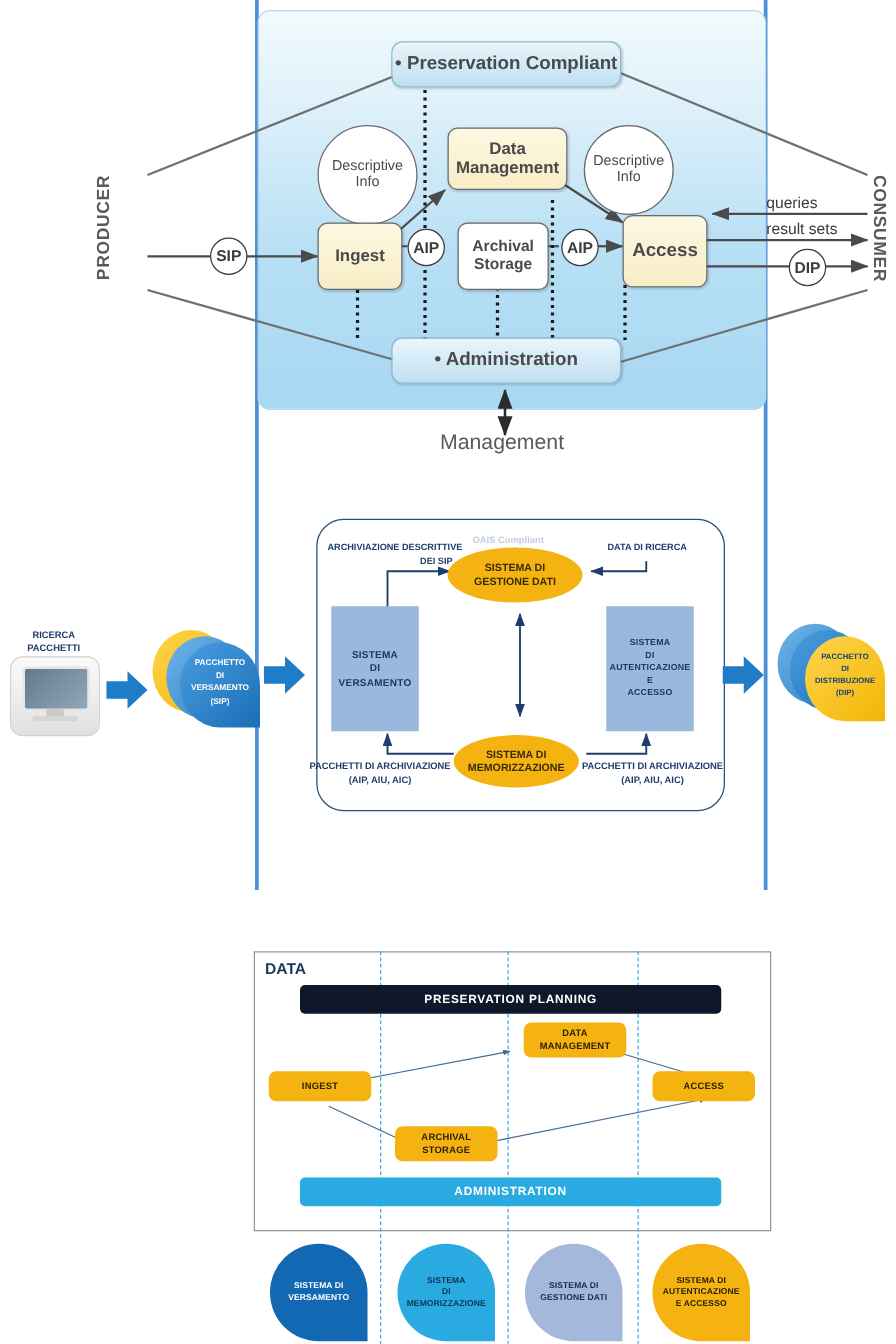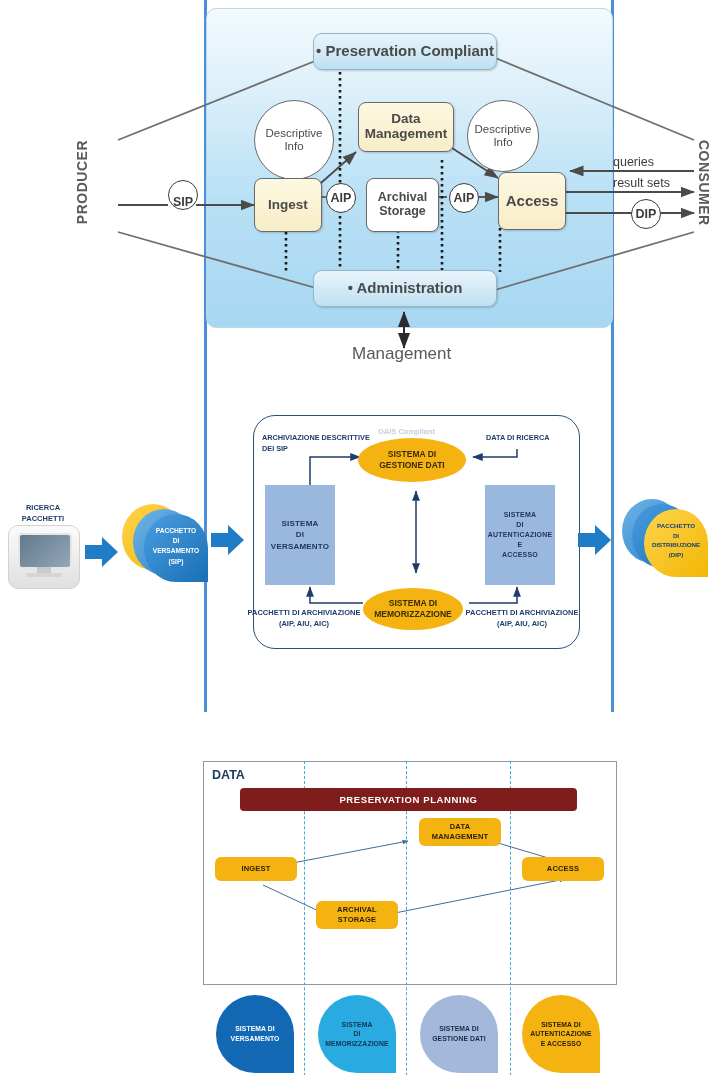--- a/index.html
+++ b/index.html
@@ -145,21 +145,21 @@
 
 <div class="d1box whitebox ctr abs" style="left:366px;top:178px;width:71px;height:52px;flex-direction:column;font-size:12.5px;">
   <span>Archival</span>
   <span>Storage</span>
 </div>
 
 <div class="d1box cream ctr abs" style="left:498px;top:172px;width:66px;height:56px;font-size:15px;">
   <span>Access</span>
 </div>
 
-<div class="pkg ctr abs" style="left:168px;top:180px;width:28px;height:28px;align-items:flex-end;">
+<div class="pkg ctr abs" style="left:168px;top:190px;width:28px;height:28px;">
   <span>SIP</span>
 </div>
 <div class="pkg ctr abs" style="left:326px;top:183px;width:28px;height:28px;">
   <span>AIP</span>
 </div>
 <div class="pkg ctr abs" style="left:449px;top:183px;width:28px;height:28px;">
   <span>AIP</span>
 </div>
 <div class="pkg ctr abs" style="left:631px;top:199px;width:28px;height:28px;align-items:center;">
   <span>DIP</span>
@@ -223,21 +223,21 @@
     <path d="M163,86 L163,76" stroke="#1f3d6b" stroke-width="1.5" fill="none" marker-end="url(#b-ah)"></path>
     <path d="M163,86 L163,158" stroke="#1f3d6b" stroke-width="1.5" fill="none" marker-end="url(#b-ah)"></path>
 
     <path d="M110,188 L57,188 L57,172" stroke="#1f3d6b" stroke-width="1.5" fill="none" marker-end="url(#b-ah)"></path>
 
     <path d="M216,188 L264,188 L264,172" stroke="#1f3d6b" stroke-width="1.5" fill="none" marker-end="url(#b-ah)"></path>
   </svg>
 
   <div class="d2txt" style="left:262px;top:38px;width:130px;text-align:left;">
     <div>ARCHIVIAZIONE DESCRITTIVE</div>
-    <div style="text-align:left;width:100px;">DEI SIP</div>
+    <div style="text-align:right;width:100px;">DEI SIP</div>
   </div>
 
   <div class="d2txt" style="left:486px;top:38px;">DATA DI RICERCA</div>
 
   <div class="d2ell ctr" style="left:358px;top:43px;width:108px;height:44px;flex-direction:column;">
     <span>SISTEMA DI</span>
     <span>GESTIONE DATI</span>
   </div>
 
   <div class="d2rect ctr" style="left:265px;top:90px;width:70px;height:100px;flex-direction:column;">
@@ -298,24 +298,27 @@
       <marker id="c-ah" markerWidth="7" markerHeight="7" refX="5.5" refY="2.3" orient="auto">
         <path d="M0,0 L6,2.3 L0,4.6 z" fill="#3f6d96"></path>
       </marker>
     </defs>
     <path d="M58,108 L205,80" stroke="#3f6d96" stroke-width="1" fill="none" marker-end="url(#c-ah)"></path>
     <path d="M295,82 L362,102" stroke="#3f6d96" stroke-width="1" fill="none" marker-end="url(#c-ah)"></path>
     <path d="M60,124 L120,152" stroke="#3f6d96" stroke-width="1" fill="none" marker-end="url(#c-ah)"></path>
     <path d="M192,152 L362,118" stroke="#3f6d96" stroke-width="1" fill="none" marker-end="url(#c-ah)"></path>
   </svg>
 
-  <div class="d3bar ctr" style="left:240px;top:43px;width:337px;height:23px;background:#7f1d1d;">
+  <div class="d3bar ctr" style="left:240px;top:43px;width:337px;height:23px;background:#0f172a;">
     <span>PRESERVATION PLANNING</span>
   </div>
 
+  <div class="d3bar ctr" style="left:240px;top:197px;width:337px;height:23px;background:#29abe2;">
+    <span>ADMINISTRATION</span>
+  </div>
 
   <div class="d3box ctr" style="left:215px;top:112px;width:82px;height:24px;">
     <span>INGEST</span>
   </div>
 
   <div class="d3box ctr" style="left:419px;top:73px;width:82px;height:28px;flex-direction:column;">
     <span>DATA</span>
     <span>MANAGEMENT</span>
   </div>
 

